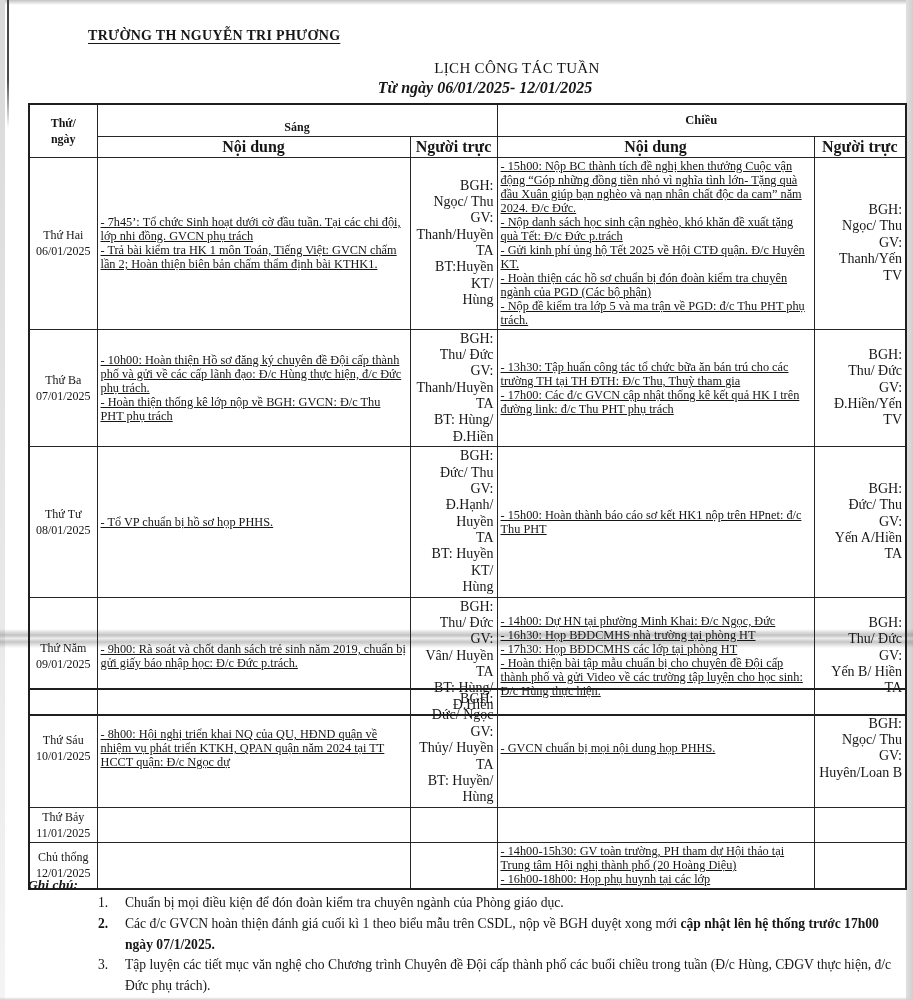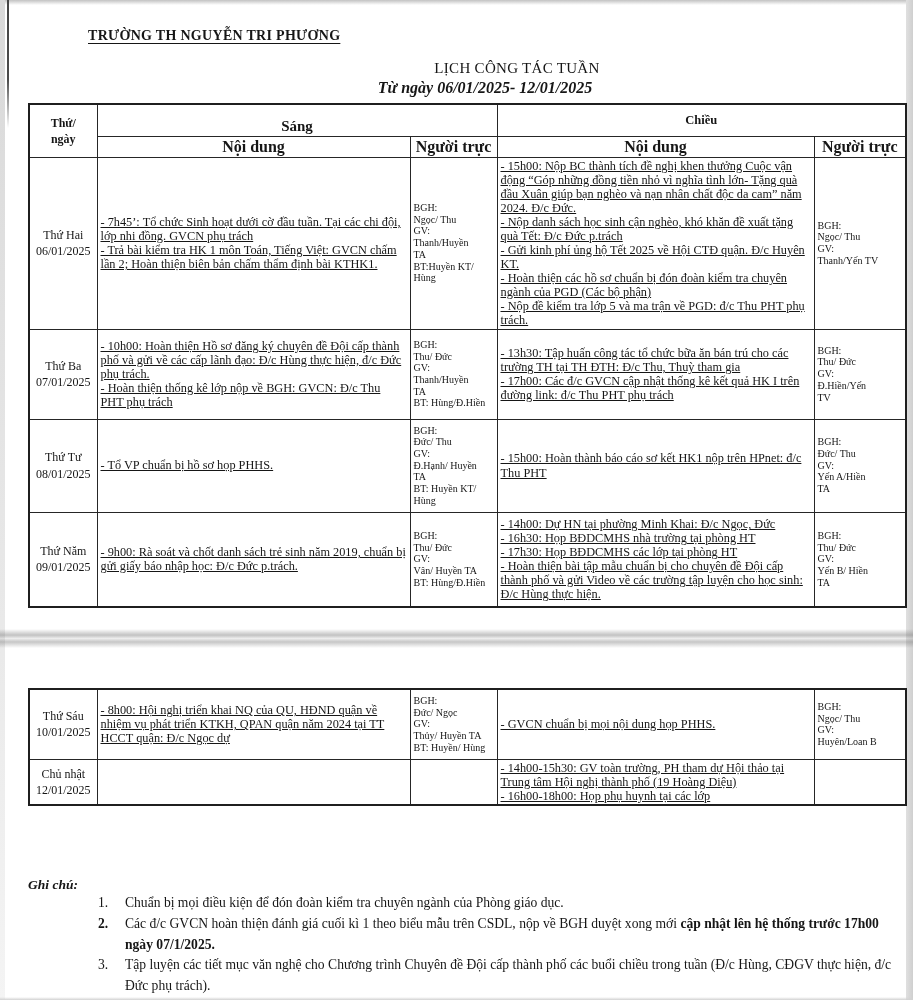--- a/index.html
+++ b/index.html
@@ -35,26 +35,26 @@
   .doc-sub{position:absolute;left:485px;top:79px;transform:translateX(-50%);
     font-size:16px;font-weight:bold;font-style:italic;white-space:nowrap;}
 
   
   table{border-collapse:collapse;table-layout:fixed;position:absolute;left:28px;width:877px;
     border:2px solid #1f1f1f;}
   #t1{top:103px;} #t2{top:688px;}
   td{border:1.4px solid #262626;padding:1px 3px;vertical-align:middle;overflow:hidden;}
   .hrow1{height:32px;} .hrow2{height:19px;}
   .c-daylabel{text-align:center;font-weight:bold;font-size:12px;line-height:1.35;white-space:pre-line;}
-  .c-sang{vertical-align:bottom;text-align:center;font-weight:bold;font-size:15px;padding-bottom:1px;}
+  .c-sang{vertical-align:bottom;text-align:center;font-weight:bold;font-size:12px;padding-bottom:1px;}
   .c-chieu{vertical-align:middle;text-align:center;font-weight:bold;font-size:12.5px;}
   .hrow2 td{font-weight:bold;text-align:center;font-size:16px;}
   td.day{text-align:center;font-size:12px;line-height:1.35;}
   td.content{font-size:12.3px;line-height:1.14;white-space:pre-line;text-decoration:underline;}
-  td.staff{font-size:10px;line-height:1.17;text-align:left;white-space:pre-line;}
+  td.staff{font-size:14px;line-height:1.17;text-align:right;white-space:pre-line;}
   #r-mon{height:172px;} #r-tue{height:90px;} #r-wed{height:93px;} #r-thu{height:95px;}
   #r-fri{height:70px;} #r-sat{height:33px;} #r-sun{height:46px;}
 
   
   .notes{position:absolute;left:28px;top:839px;width:868px;margin-top:38px;}
   .notes-label{font-weight:bold;font-style:italic;font-size:13.5px;line-height:16px;}
   .note-item{display:flex;padding-left:70px;font-size:13.6px;line-height:20.8px;}
   .note-num{flex:none;width:18px;margin-right:9px;}
   .note-num.bold{font-weight:bold;}
   .note-text{flex:1;}
@@ -205,28 +205,38 @@
 Đức/ Ngọc
 GV:
 Thủy/ Huyền TA
 BT: Huyền/ Hùng</td>
       <td class="content">- GVCN chuẩn bị mọi nội dung họp PHHS.</td>
       <td class="staff">BGH:
 Ngọc/ Thu
 GV:
 Huyên/Loan B</td>
     </tr>
+    <tr id="r-sat">
+      <td class="day">
+        <div>Thứ Bảy</div>
+        <div>11/01/2025</div>
+      </td>
+      <td class="content"></td>
+      <td class="staff"></td>
+      <td class="content"></td>
+      <td class="staff"></td>
+    </tr>
     <tr id="r-sun">
       <td class="day">
-        <div>Chủ nhật</div>
+        <div>Chủ thống</div>
         <div>12/01/2025</div>
       </td>
       <td class="content"></td>
       <td class="staff"></td>
-      <td class="content">- 14h00-15h30: GV toàn trường, PH tham dự Hội thảo tại Trung tâm Hội nghị thành phố (19 Hoàng Diệu)
+      <td class="content">- 14h00-15h30: GV toàn trường, PH tham dự Hội thảo tại Trung tâm Hội nghị thành phố (20 Hoàng Diệu)
 - 16h00-18h00: Họp phụ huynh tại các lớp</td>
       <td class="staff"></td>
     </tr>
   </tbody>
     </table>
 
   <div class="notes">
     <div class="notes-label">Ghi chú:</div>
     <div class="note-item">
       <span class="note-num">1.</span>

